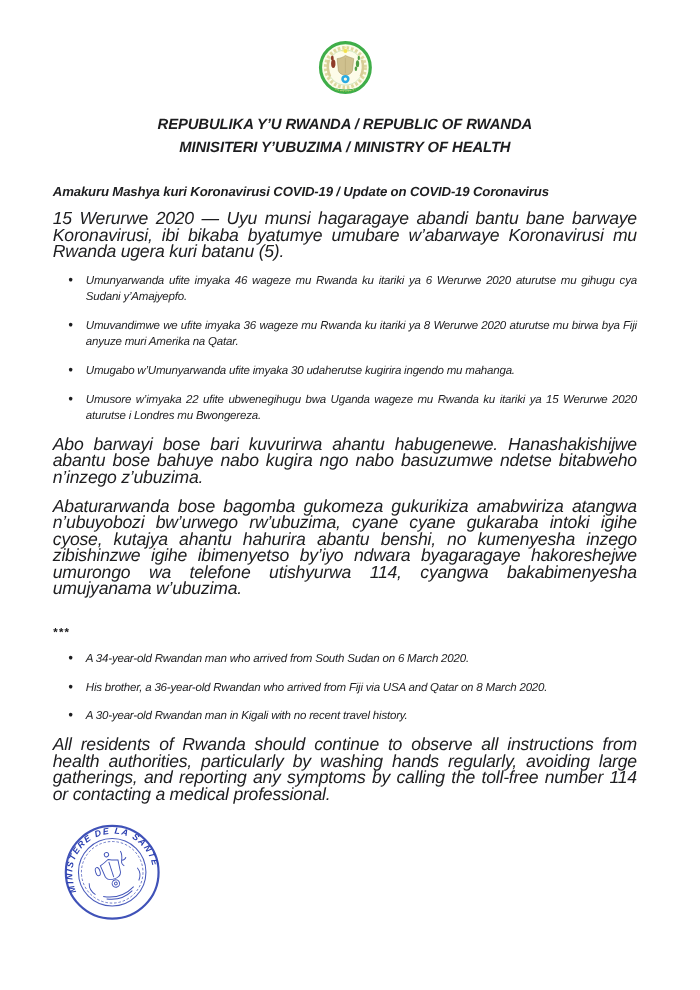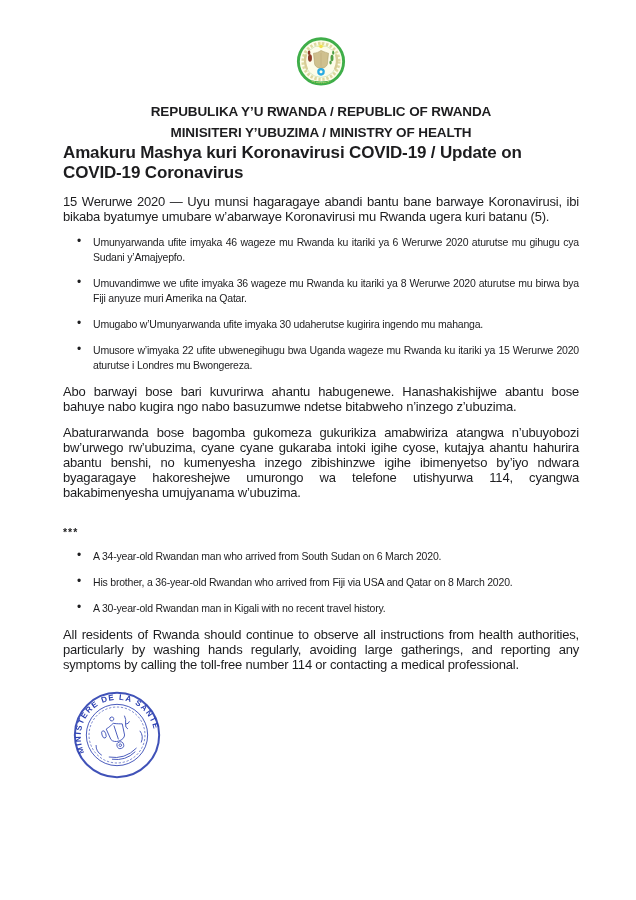--- a/index.html
+++ b/index.html
@@ -5,28 +5,29 @@
   html,body{margin:0;padding:0;background:#ffffff;}
   .page{
     position:relative;
     width:636px;height:900px;
     margin:0 auto;
     background:#ffffff;
     overflow:hidden;
     font-family:"Liberation Sans","DejaVu Sans",sans-serif;
     color:#1d1d1f;
     box-sizing:border-box;
-    padding:34px 57px 0 63px;
+    padding:34px 57px 0 48px;
+    font-style:italic;
   }
   .logo-wrap{text-align:center;}
   .logo-wrap svg{display:inline-block;}
   .header-titles{margin-top:7px;text-align:center;}
   .header-line{font-size:13.5px;font-weight:bold;line-height:21px;letter-spacing:-0.1px;}
-  .doc-title{font-size:17px;font-weight:bold;letter-spacing:-0.15px;}
-  .para{margin:11px 0 0;font-size:13px;line-height:15px;text-align:justify;letter-spacing:-0.2px;}
+  .doc-title{margin-top:23px;font-size:12px;font-weight:bold;letter-spacing:-0.15px;}
+  .para{margin:11px 0 0;font-size:16px;line-height:15px;text-align:justify;letter-spacing:-0.2px;}
   .bullet-row{position:relative;margin:11px 0 0;padding-left:30px;font-size:10.5px;line-height:15px;text-align:justify;letter-spacing:-0.2px;}
   .bullet-row::before{content:"\2022";position:absolute;left:14px;top:-1px;font-size:12px;}
   .separator{margin:26px 0 0;font-size:10.5px;font-weight:bold;letter-spacing:1px;}
   .section-en{margin-top:0;}
   .en-intro{margin-top:31px;}
   .stamp-wrap{margin:17px 0 0 8px;}
 </style>
 </head>
 <body>
 

